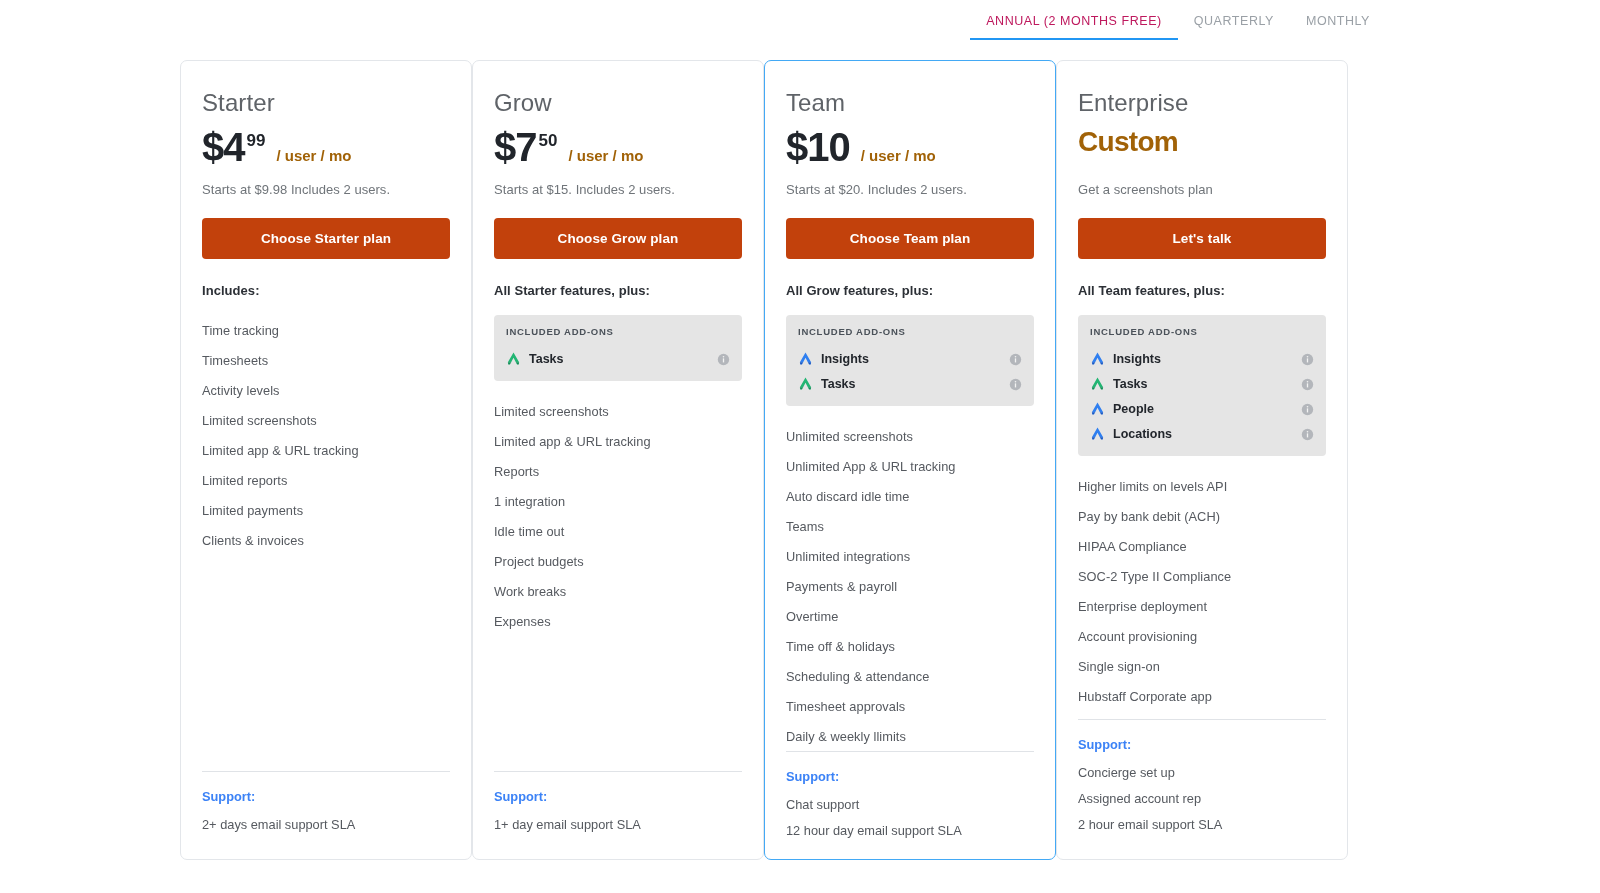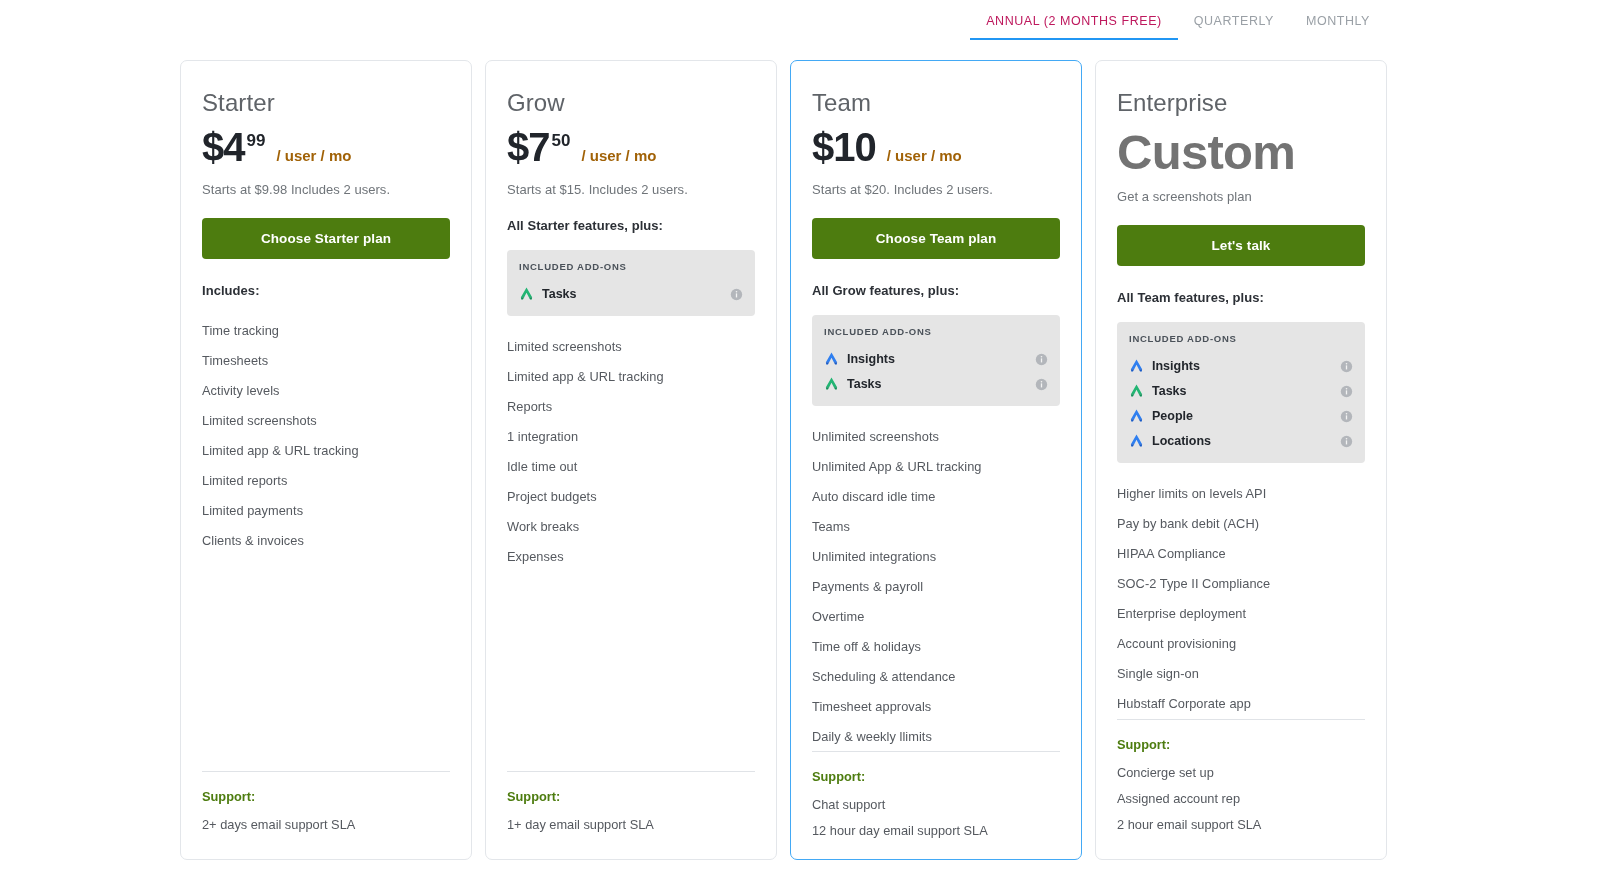--- a/index.html
+++ b/index.html
@@ -34,21 +34,20 @@
     white-space: nowrap;
   }
   .tab.active {
     color: #be185d;
     border-bottom-color: #2196f3;
   }
 
   
   .cards {
     display: flex;
-    gap: 13px;
     padding: 14px 0 0 180px;
     align-items: stretch;
   }
   .card {
     width: 292px;
     height: 800px;
     background: #ffffff;
     border: 1px solid #e3e6ea;
     border-radius: 7px;
     padding: 28px 21px 0 21px;
@@ -89,38 +88,38 @@
     margin-top: 4px;
     margin-left: 2px;
   }
   .price-unit {
     font-size: 15px;
     color: #a16207;
     margin-left: 11px;
     font-weight: 700;
   }
   .price-custom {
-    font-size: 49px;
-    font-weight: 700;
-    color: #737373;
+    font-size: 28px;
+    font-weight: 700;
+    color: #a16207;
     letter-spacing: -0.7px;
     line-height: 1.05;
   }
   .price-note {
     font-size: 13px;
     color: #6f7479;
     margin-bottom: 21px;
     letter-spacing: 0.05px;
   }
 
   
   .cta {
     display: block;
     width: 100%;
-    background: #4d7c0f;
+    background: #c2410c;
     color: #ffffff;
     border: none;
     border-radius: 4px;
     padding: 13px 0;
     font-size: 13.5px;
     font-weight: 700;
     cursor: pointer;
     margin-bottom: 24px;
     font-family: "Liberation Sans", sans-serif;
     letter-spacing: 0.1px;
@@ -185,21 +184,21 @@
     margin-top: auto;
     padding-bottom: 22px;
   }
   .support-divider {
     border-top: 1px solid #e0e3e7;
     margin-bottom: 17px;
   }
   .support-title {
     font-size: 12.8px;
     font-weight: 700;
-    color: #4d7c0f;
+    color: #3b82f6;
     margin-bottom: 7px;
   }
   .support-list { list-style: none; }
   .support-list li {
     font-size: 12.8px;
     color: #55595f;
     padding: 5.5px 0;
   }
 </style>
 </head>
@@ -241,20 +240,21 @@
       </div>
     </div>
     <div class="card">
       <div class="plan-name">Grow</div>
       <div class="price-row">
         <span class="price-amount">$7</span>
         <span class="price-cents">50</span>
         <span class="price-unit">/ user / mo</span>
       </div>
       <div class="price-note">Starts at $15. Includes 2 users.</div>
+      <button class="cta">Choose Grow plan</button>
       <div class="includes-label">All Starter features, plus:</div>
       <div class="addons-box">
         <div class="addons-title">INCLUDED ADD-ONS</div>
         <div class="addon-row">
           <span class="addon-icon"><svg viewBox="0 0 16 16" width="15" height="15">
               <path d="M8 1.5 L14 12 L10.5 12 L8 7.2 L5.5 12 L2 12 Z" fill="#22b573"></path>
               <path d="M2 12 L5.5 12 L4.2 14.4 L2.4 14.4 Z" fill="#0f8f57"></path>
               <path d="M14 12 L10.5 12 L11.8 14.4 L13.6 14.4 Z" fill="#0f8f57"></path>
             </svg></span>
           <span class="addon-label">Tasks</span>

